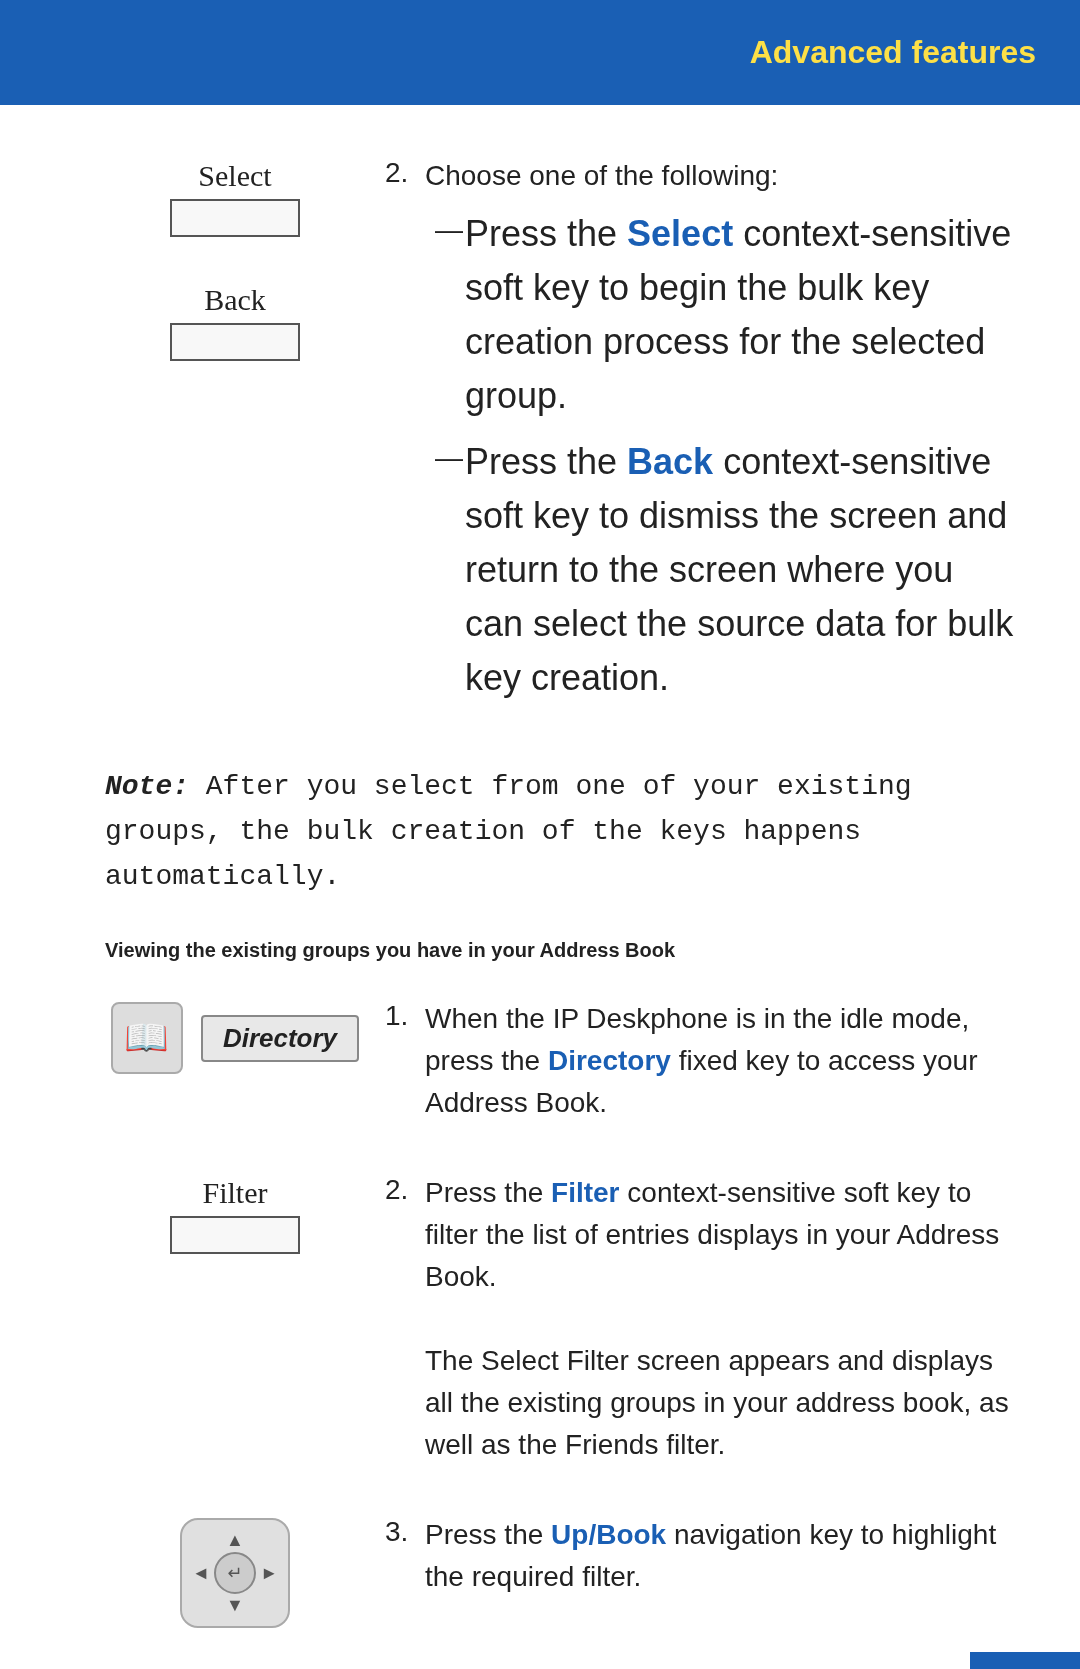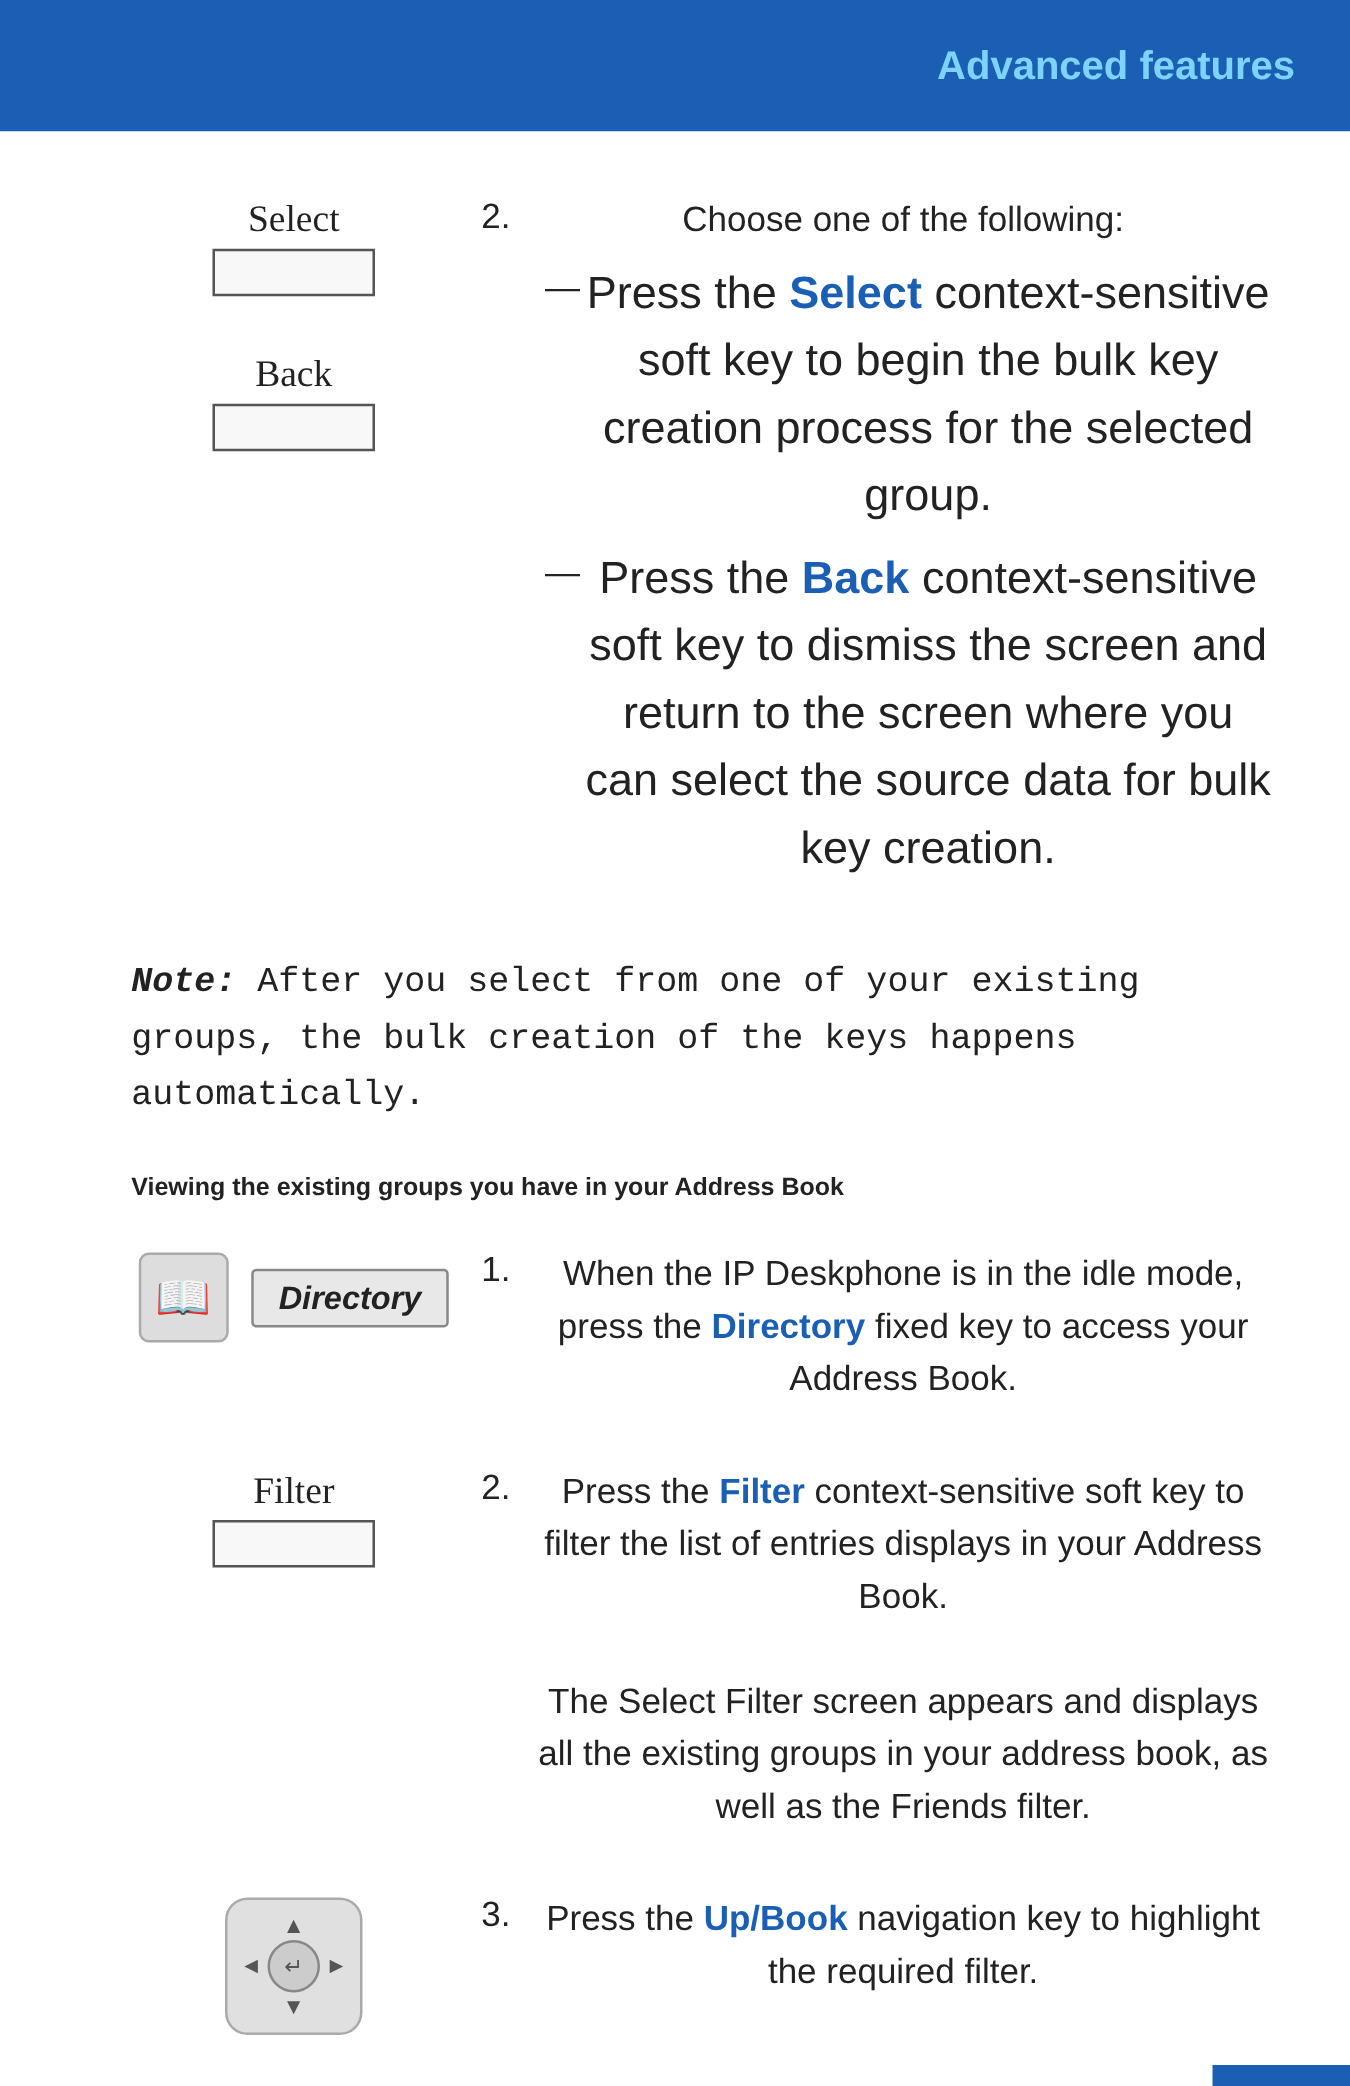--- a/index.html
+++ b/index.html
@@ -17,21 +17,21 @@
     .header-bar {
       width: 100%;
       height: 105px;
       background: #1a5fb4;
       display: flex;
       align-items: center;
       justify-content: flex-end;
       padding-right: 44px;
     }
     .header-title {
-      color: #7dd3fc;
+      color: #fde047;
       font-size: 32px;
       font-weight: bold;
     }
 
     
     .content {
       padding: 50px 60px 60px 60px;
       margin-left: 45px;
     }
 
@@ -82,21 +82,20 @@
     .list-num {
       min-width: 40px;
       font-weight: normal;
       font-size: 28px;
       padding-top: 2px;
     }
     .list-text {
       flex: 1;
       font-size: 28px;
       line-height: 1.5;
-      text-align: center;
     }
 
     
     .bullet-list {
       list-style: none;
       padding: 0;
       margin-top: 10px;
     }
     .bullet-list li {
       display: flex;

